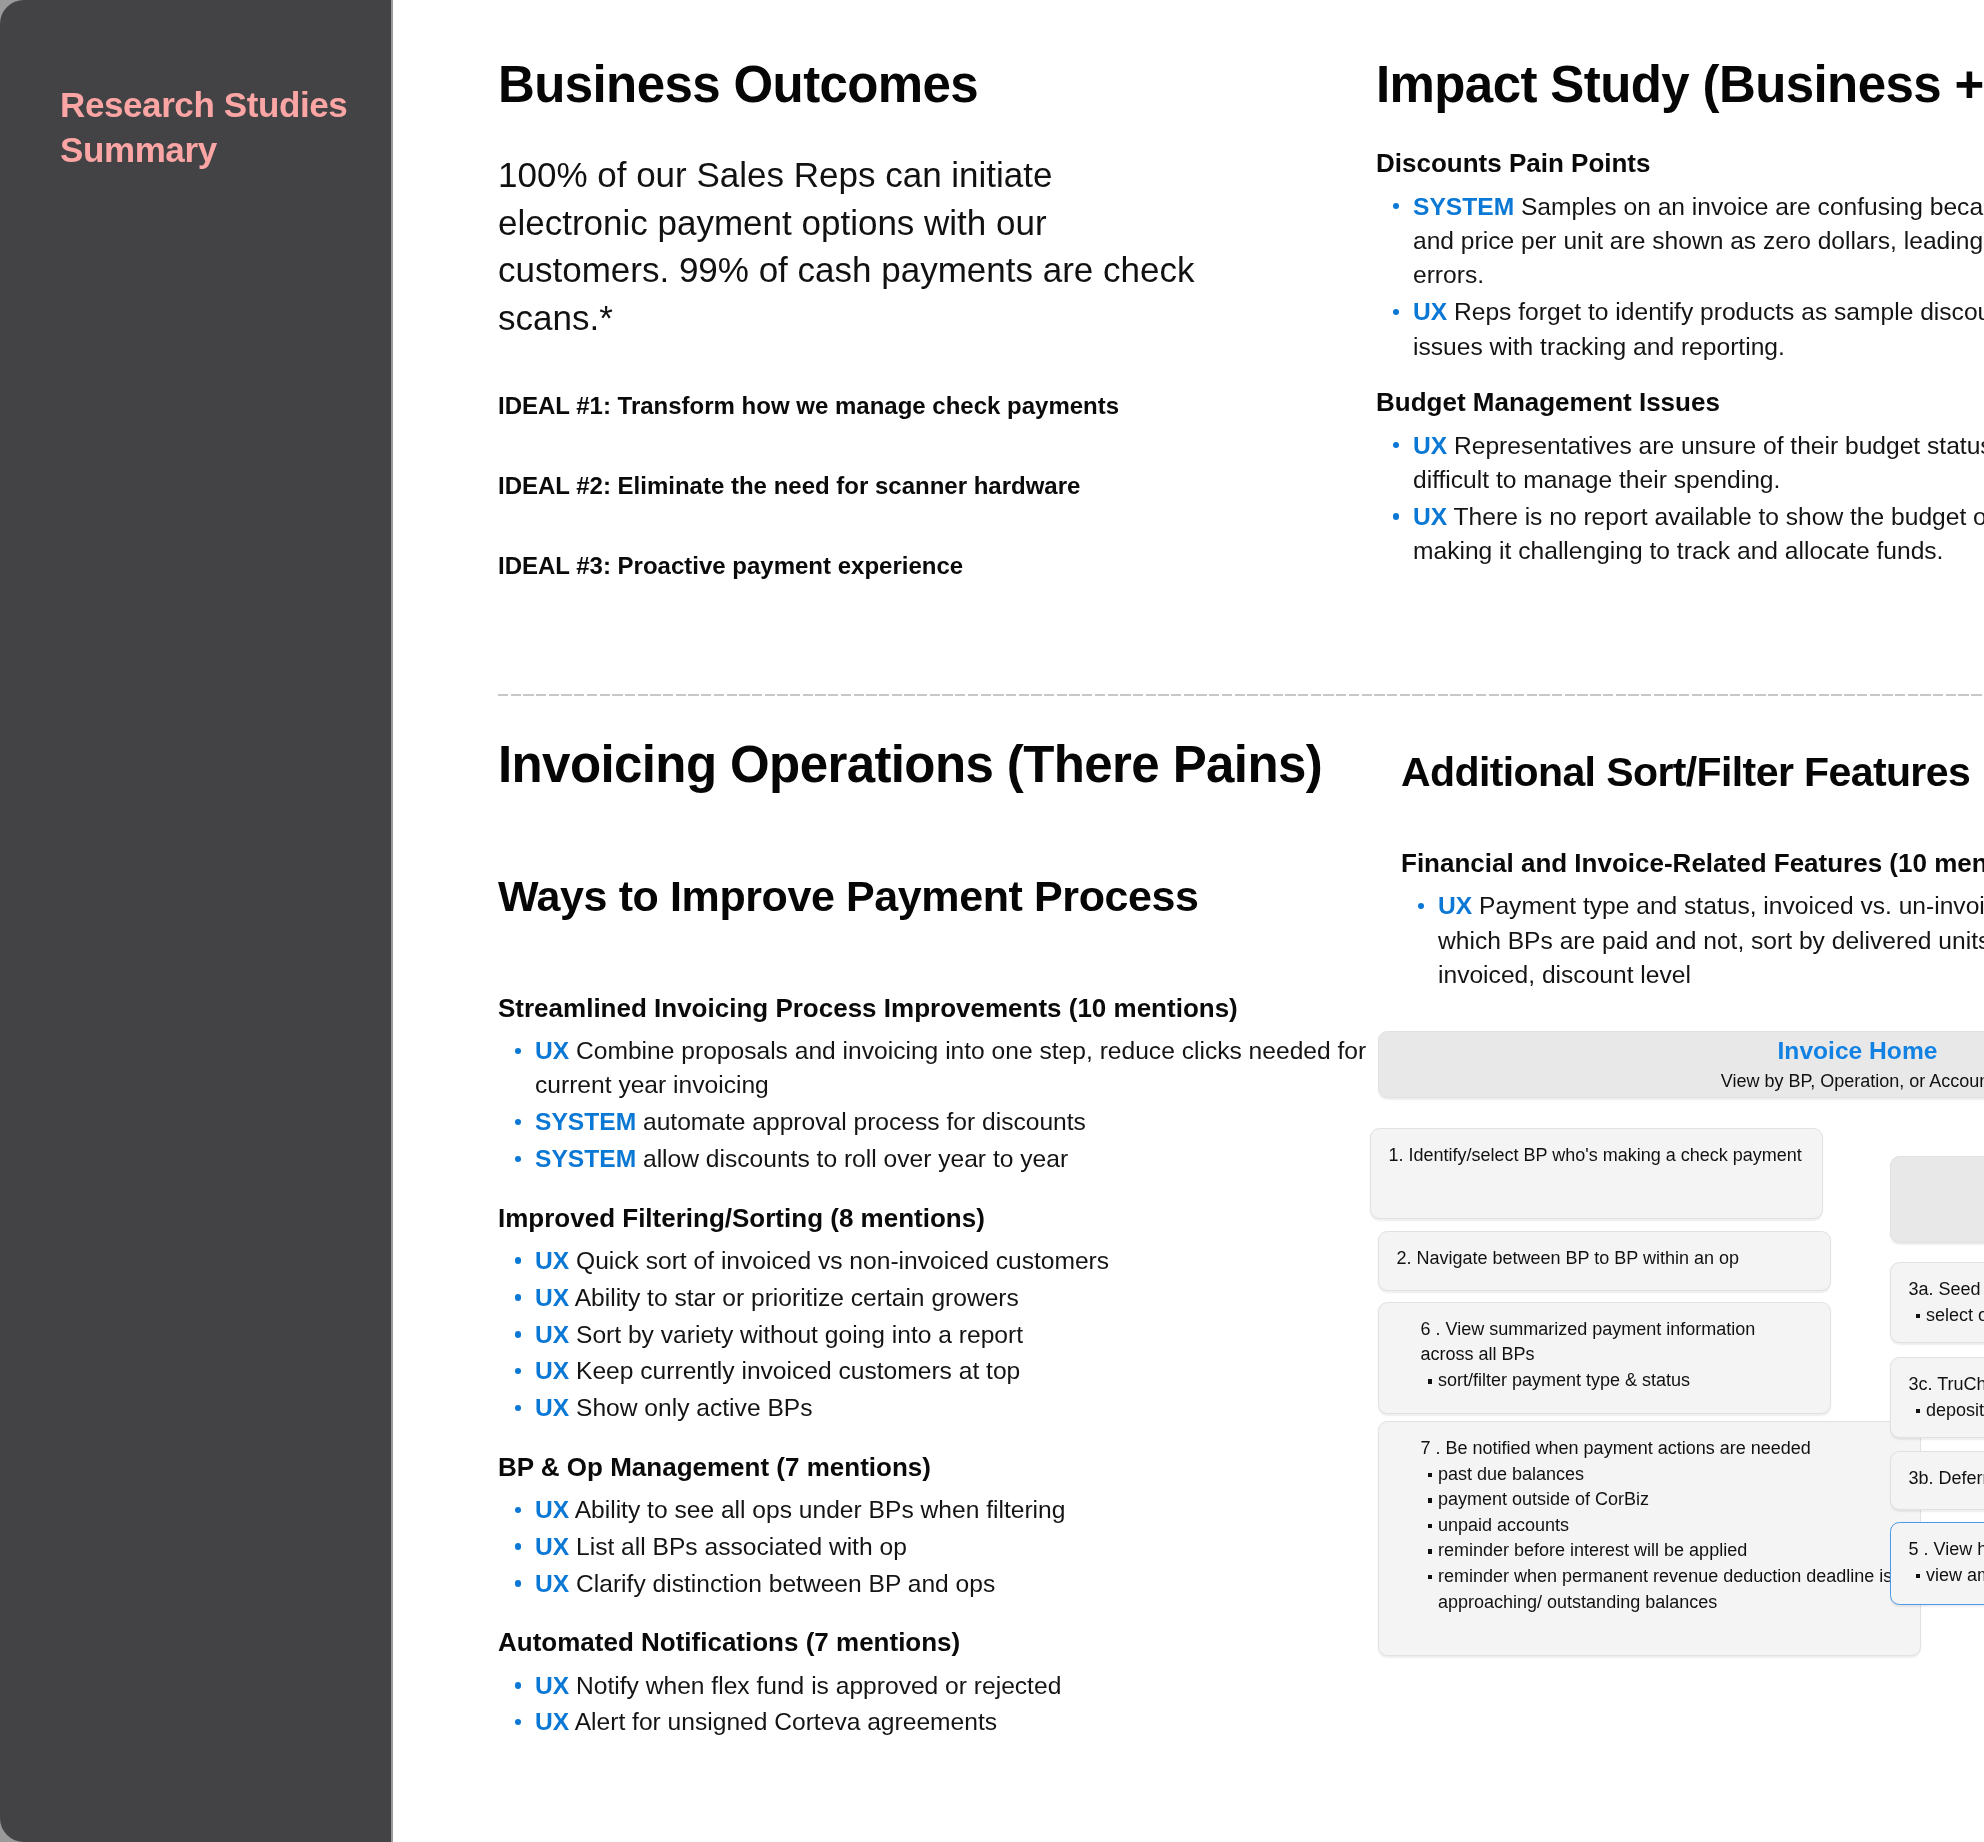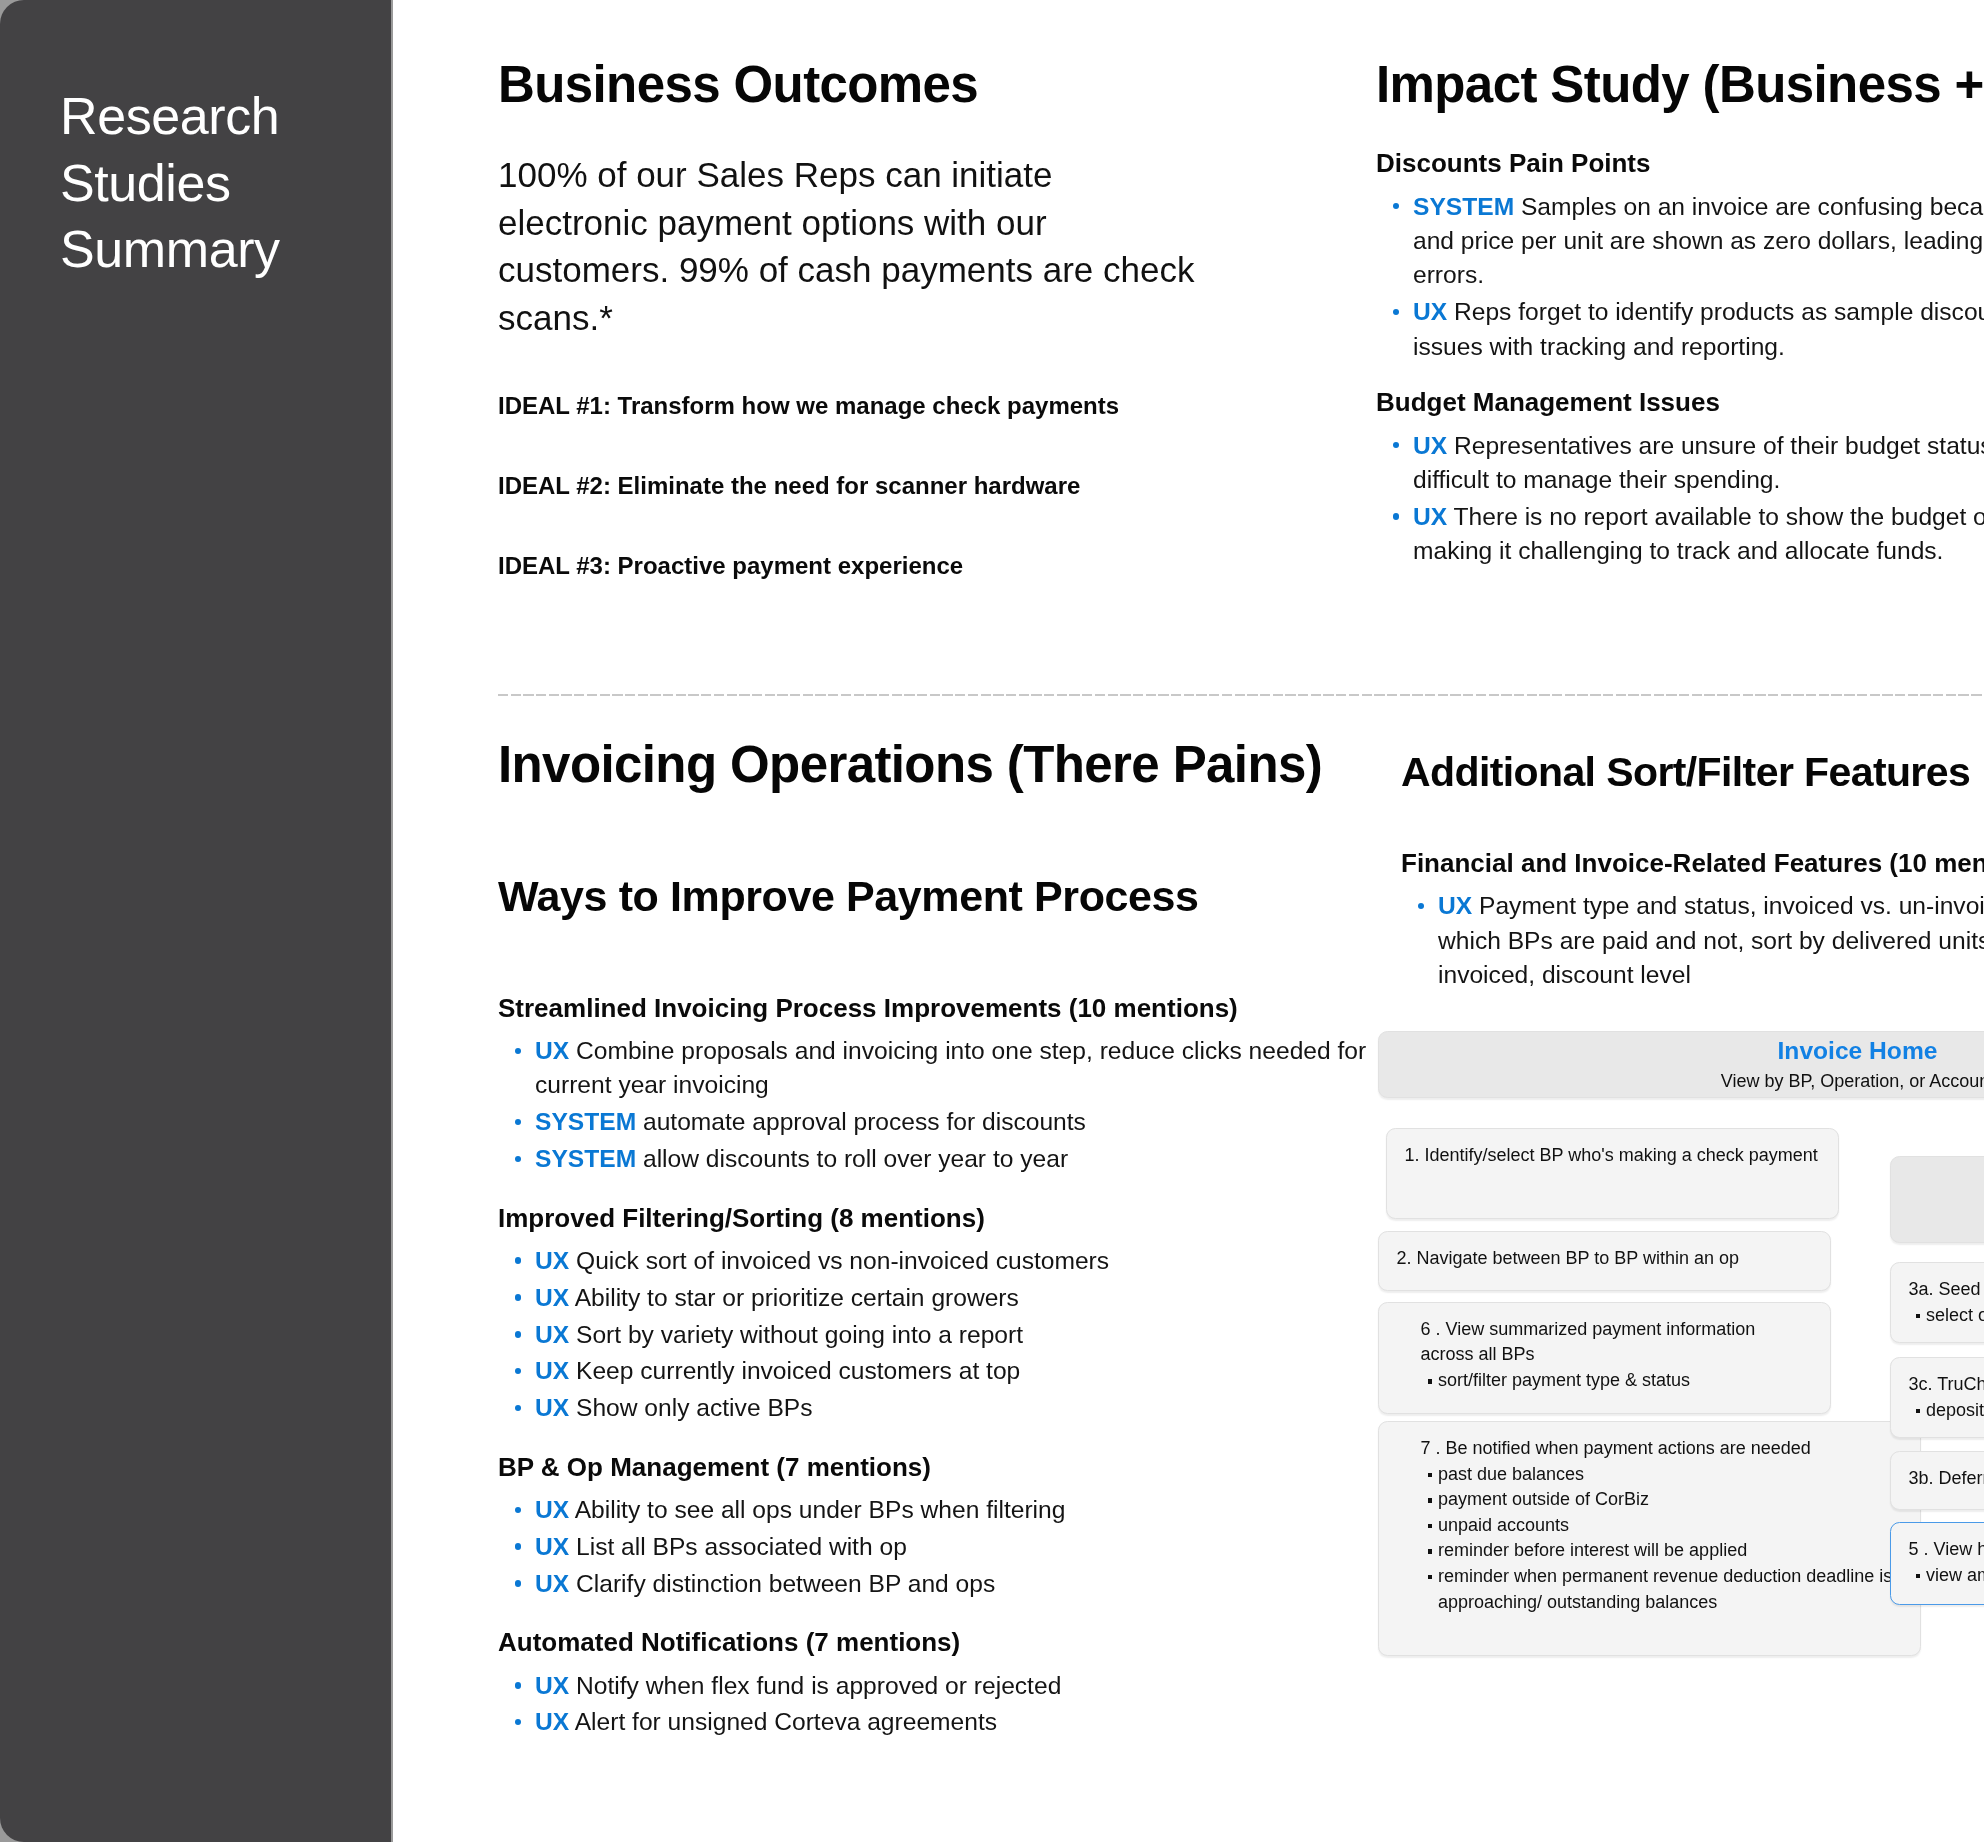--- a/index.html
+++ b/index.html
@@ -27,23 +27,23 @@
     position: absolute;
     left: 0; top: 0;
     width: 391px; height: 1842px;
     background: #434244;
     border-radius: 24px 0 0 24px;
   }
   .sidebar-title {
     position: absolute;
     left: 60px; top: 83px;
     width: 302px;
-    color: #ffffff;
-    font-size: 52px;
-    font-weight: 400;
+    color: #fca5a5;
+    font-size: 35px;
+    font-weight: 700;
     line-height: 1.28;
     letter-spacing: -0.4px;
   }
 
   
   .h1 {
     font-size: 51px;
     font-weight: 700;
     letter-spacing: -0.6px;
     line-height: 1.12;
@@ -282,21 +282,21 @@
       </div>
   </section>
 
   <div id="diagram">
 
     <div class="node header-node" style="left:8px; top:7.1px; width:959px; height:67px;">
       <div class="node-title">Invoice Home</div>
       <div class="node-sub">View by BP, Operation, or Account</div>
     </div>
 
-    <div class="node" style="left:16px; top:104px; width:453px; height:91px;">
+    <div class="node" style="left:0; top:104px; width:453px; height:91px;">
       <div class="node-main">1. Identify/select BP who's making a check payment</div>
     </div>
 
     <div class="node" style="left:8px; top:207px; width:453px; height:60px;">
       <div class="node-main">2. Navigate between BP to BP within an op</div>
     </div>
 
     <div class="node" style="left:8px; top:278px; width:453px; height:112px;">
       <div class="node-main node-indent">6 .  View summarized payment information across all BPs</div>
       <ul class="node-subs node-indent">

